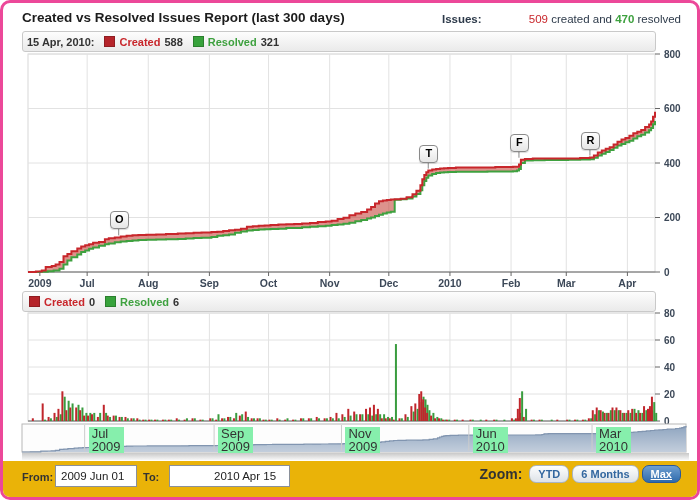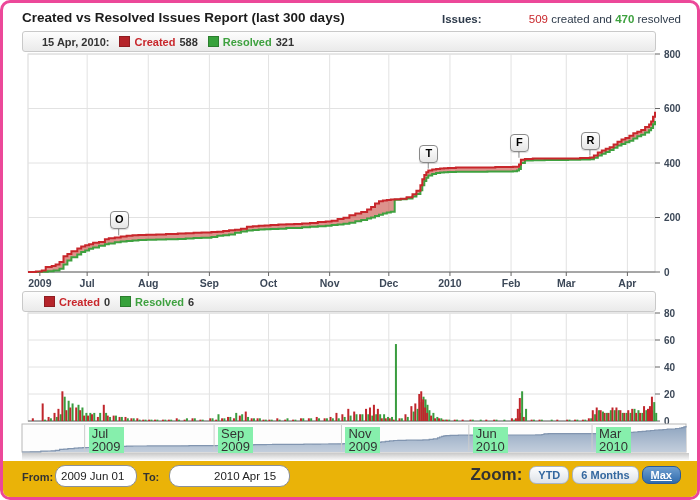--- a/index.html
+++ b/index.html
@@ -3,39 +3,39 @@
 <meta charset="utf-8">
 <style>
   html,body{margin:0;padding:0;background:#fff;font-family:"Liberation Sans",sans-serif;}
   #report-card{position:relative;width:694px;height:494px;border:3px solid #ec4899;border-radius:10px;background:#fff;overflow:hidden;margin:0;}
   .abs{position:absolute;}
   #page-title{left:19px;top:7px;font-size:13.5px;font-weight:bold;color:#1c1c1c;}
   #issues-summary{right:16px;top:10px;font-size:11.5px;color:#2d3a4a;}
   #issues-summary .lbl{font-weight:bold;}
   .red-num{color:#c8262b;font-weight:normal;margin-left:44px;}
   .green-num{color:#3ea13f;font-weight:bold;}
-  .legend-bar{left:19px;width:634px;height:21px;background:linear-gradient(#fdfdfd,#eaeaea);border:1px solid #c9c9c9;border-radius:3px;font-size:11px;font-weight:bold;color:#333;display:flex;align-items:center;padding-left:19px;box-sizing:border-box;}
+  .legend-bar{left:19px;width:634px;height:21px;background:linear-gradient(#fdfdfd,#eaeaea);border:1px solid #c9c9c9;border-radius:3px;font-size:11px;font-weight:bold;color:#333;display:flex;align-items:center;padding-left:4px;box-sizing:border-box;}
   #main-legend{top:28px;}
   #daily-legend{top:288px;}
   .swatch{display:inline-block;width:9px;height:9px;margin:0 4px 0 10px;}
   .sw-red{background:#b5242a;border:1px solid #8f1d22;}
   .sw-green{background:#37a23b;border:1px solid #2b7e2e;}
   .lg-red{color:#c8262b;}
   .lg-green{color:#3ea13f;}
   .lg-val{color:#333;margin-left:4px;}
   svg text{font-family:"Liberation Sans",sans-serif;font-size:10px;font-weight:bold;fill:#3c4858;}
   svg text.xlab{font-size:10.5px;}
   .flag{position:absolute;width:17px;height:16px;background:linear-gradient(#ffffff,#e6e6e6);border:1px solid #8a8a8a;border-radius:4px;text-align:center;line-height:15px;font-size:11px;font-weight:bold;color:#000;box-shadow:0 1px 1px rgba(0,0,0,.15);}
   .nav-label{position:absolute;font-size:13px;color:#333;background:#86efac;padding:0 3px;line-height:13px;}
   #nav-shadow{left:19px;top:450px;width:667px;height:7px;background:linear-gradient(#c9c9c9,#f7f7f7);}
   #footer-row{left:0;top:458px;width:694px;height:36px;background:#eab308;}
   .f-label{position:absolute;font-size:11px;font-weight:bold;color:#333;top:10px;}
-  .date-input{position:absolute;top:4px;height:18px;width:70px;border:1px solid #8a9099;border-radius:10px;font-family:"Liberation Sans",sans-serif;font-size:11.5px;color:#222;padding:1px 5px;}
+  .date-input{position:absolute;top:4px;height:18px;width:70px;border:1px solid #8a9099;border-radius:0;font-family:"Liberation Sans",sans-serif;font-size:11.5px;color:#222;padding:1px 5px;}
   #zoom-group{position:absolute;right:16px;top:4px;display:flex;align-items:center;gap:3px;}
-  #zoom-label{font-size:17px;font-weight:bold;color:#333;margin-right:4px;}
+  #zoom-label{font-size:14px;font-weight:bold;color:#333;margin-right:4px;}
   .zoom-btn{font-family:"Liberation Sans",sans-serif;font-size:11px;font-weight:bold;color:#33679f;background:linear-gradient(#fefefe,#dde2e8);border:1px solid #a9b4c2;border-radius:7px;padding:2px 8px;cursor:pointer;}
   .zoom-btn.active{color:#fff;background:linear-gradient(#6f9fd0,#2f6bad);border:1px solid #27599b;text-decoration:underline;}
 </style>
 </head>
 <body>
 
 <div id="report-card">
   <div class="abs" id="page-title">Created vs Resolved Issues Report (last 300 days)</div>
   <div class="abs" id="issues-summary">
     <span class="lbl">Issues:</span>

